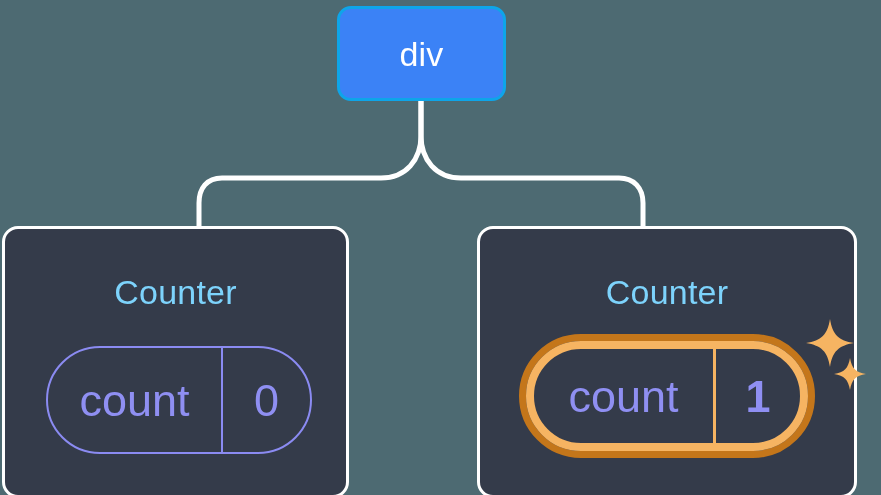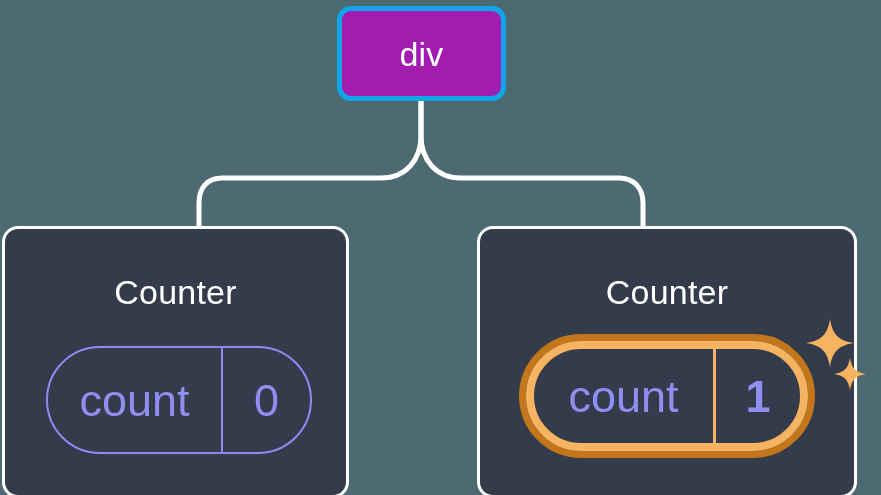--- a/index.html
+++ b/index.html
@@ -26,22 +26,22 @@
     left: 0;
     top: 0;
     width: 881px;
     height: 495px;
     pointer-events: none;
   }
 
   
   .node {
     position: absolute;
-    background: #a21caf;
-    border: 5px solid #0ea5e9;
+    background: #3b82f6;
+    border: 3px solid #0ea5e9;
     border-radius: 14px;
     box-sizing: border-box;
   }
   #node-div {
     left: 337px;
     top: 6px;
     width: 169px;
     height: 95px;
     display: flex;
     align-items: center;
@@ -73,21 +73,21 @@
     top: 226px;
     width: 380px;
     height: 272px;
   }
   .card-title {
     position: absolute;
     left: 0;
     right: 0;
     top: 46px;
     text-align: center;
-    color: #ffffff;
+    color: #7dd3fc;
     font-size: 34px;
     line-height: 1;
     letter-spacing: 0.2px;
   }
 
   
   .pill {
     position: absolute;
     box-sizing: border-box;
     border-radius: 999px;

